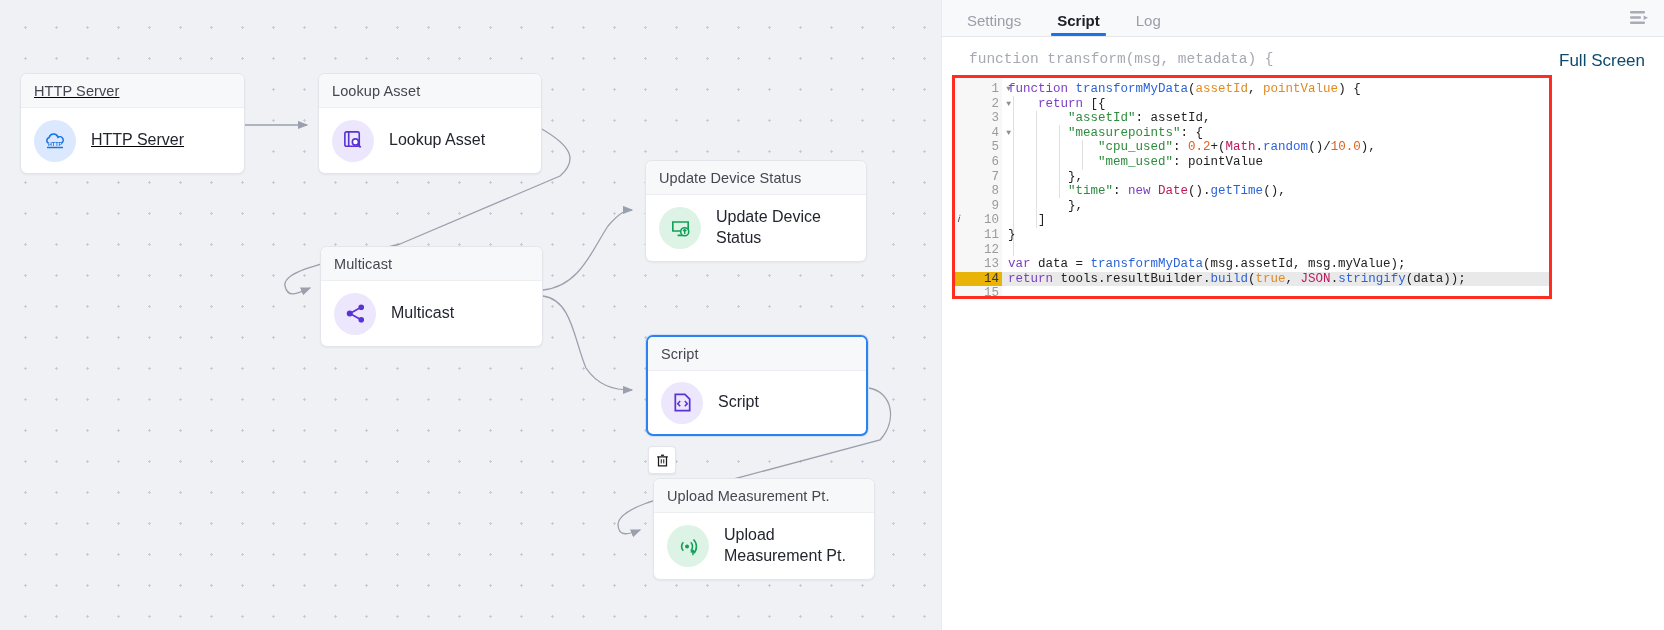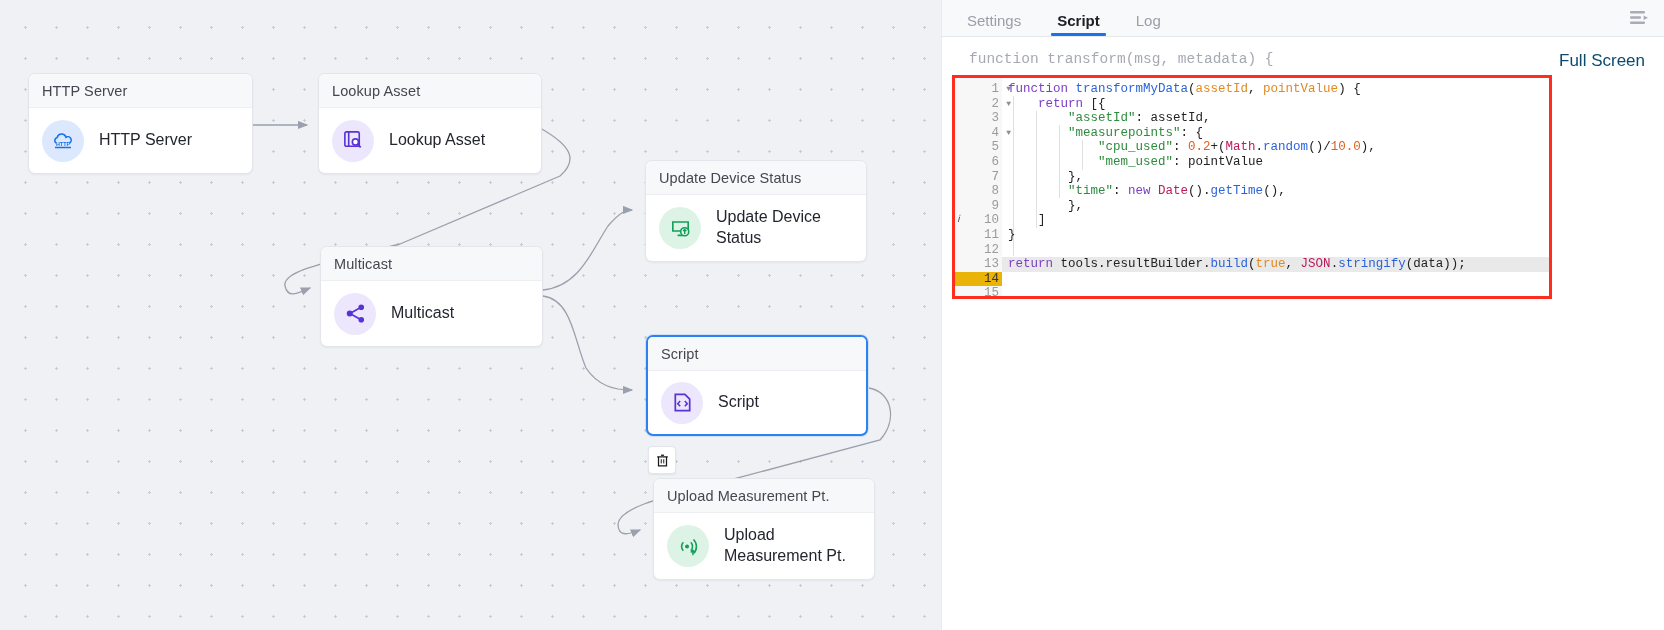--- a/index.html
+++ b/index.html
@@ -224,21 +224,21 @@
 
         <path d="M543,290 C580,286 592,250 608,226 C620,212 626,210 632,210" marker-end="url(#ah)"></path>
 
         <path d="M543,296 C572,300 574,340 586,368 C598,386 614,390 632,390" marker-end="url(#ah)"></path>
 
         <path d="M869,388 C892,392 898,420 880,440 L700,488"></path>
         <path d="M700,488 C660,498 620,508 618,524 C618,538 630,534 640,530" marker-end="url(#ah)"></path>
       </g>
     </svg>
 
-    <div class="node" style="left:28px; top:73px; width:225px; height:101px;">
+    <div class="node" style="left:20px; top:73px; width:225px; height:101px;text-decoration:underline;">
       <div class="node-head">HTTP Server</div>
       <div class="node-body">
         <div class="node-ico ico-blue">
           <svg width="24" height="24" viewBox="0 0 24 24" fill="none" stroke="#1a73e8" stroke-width="1.6">
             <path d="M5 14a3.2 3.2 0 0 1 1.2-5.6A4.6 4.6 0 0 1 15 8.2 3.3 3.3 0 0 1 18.6 14"></path>
             <line x1="4" y1="18.4" x2="20" y2="18.4" stroke-width="1.5"></line>
             <text x="12" y="17.2" font-size="5.4" fill="#1a73e8" stroke="none" text-anchor="middle" font-family="Liberation Sans, sans-serif" font-weight="700">HTTP</text>
           </svg>
         </div>
         <div class="node-label">HTTP Server</div>
@@ -386,20 +386,21 @@
           <div class="cl">        <span class="t-str">"assetId"</span>: assetId,</div>
           <div class="cl">        <span class="t-str">"measurepoints"</span>: {</div>
           <div class="cl">            <span class="t-str">"cpu_used"</span>: <span class="t-num">0.2</span>+(<span class="t-cls">Math</span>.<span class="t-mth">random</span>()/<span class="t-num">10.0</span>),</div>
           <div class="cl">            <span class="t-str">"mem_used"</span>: pointValue</div>
           <div class="cl">        },</div>
           <div class="cl">        <span class="t-str">"time"</span>: <span class="t-kw">new</span> <span class="t-cls">Date</span>().<span class="t-mth">getTime</span>(),</div>
           <div class="cl">        },</div>
           <div class="cl">    ]</div>
           <div class="cl">}</div>
           <div class="cl"> </div>
+          <div class="cl"><span class="t-kw">var</span> data = <span class="t-fn">transformMyData</span>(msg.assetId, msg.myValue);</div>
           <div class="cl cur"><span class="t-kw">return</span> tools.resultBuilder.<span class="t-mth">build</span>(<span class="t-bool">true</span>, <span class="t-cls">JSON</span>.<span class="t-mth">stringify</span>(data));</div>
           <div class="cl"> </div>
         </div>
 
       </div>
     </div>
   </div>
 </div>
 
 </body></html>

